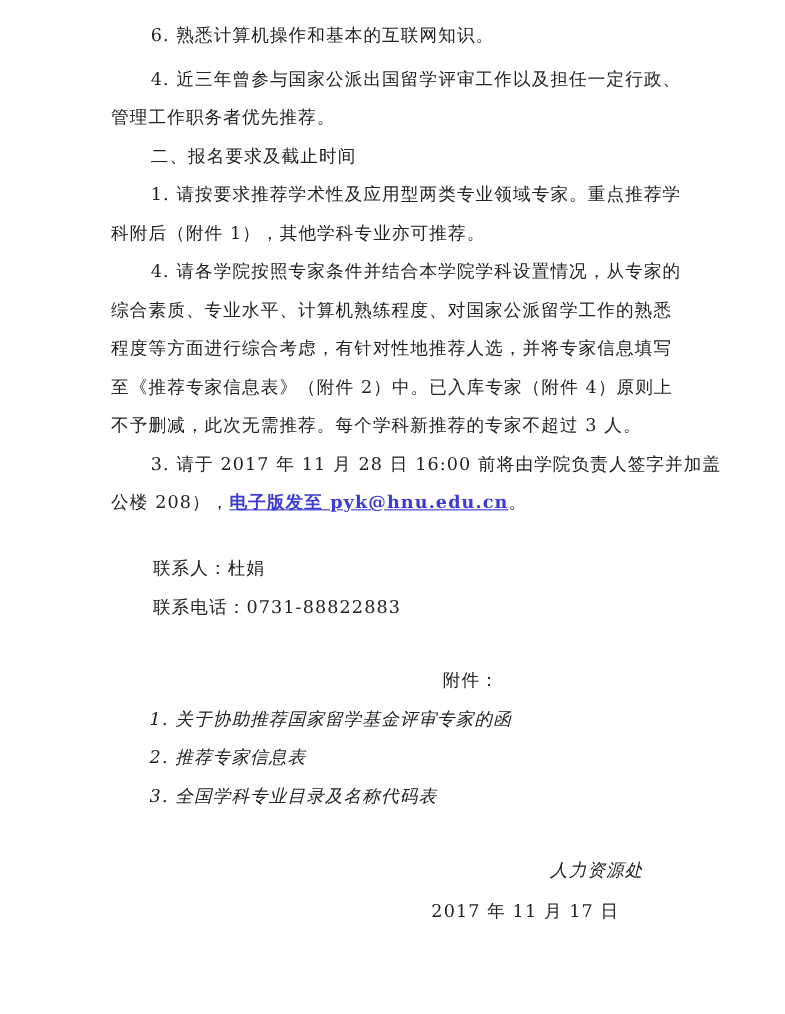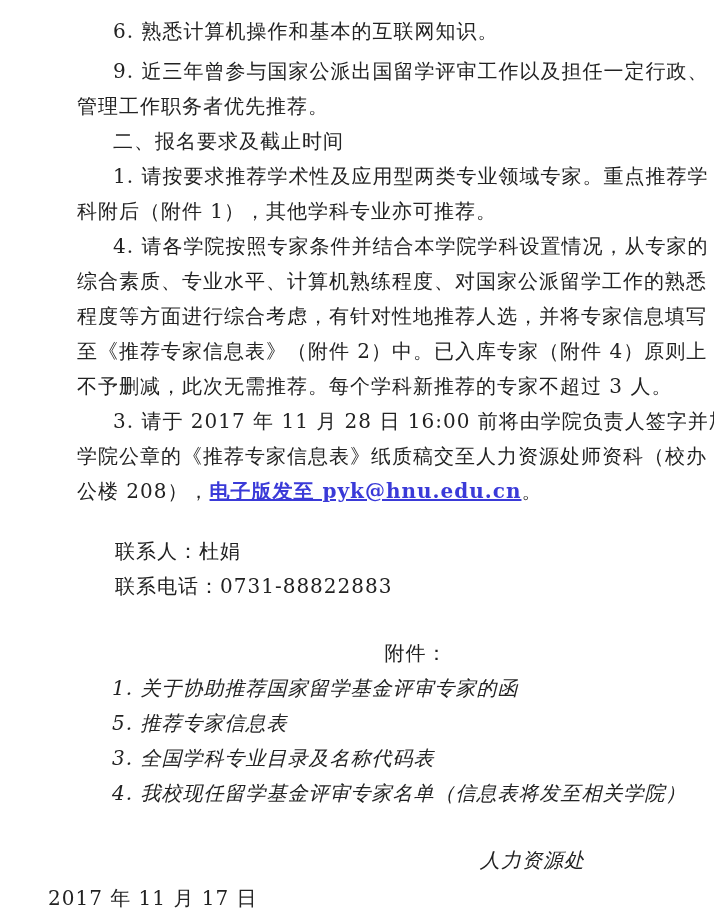--- a/index.html
+++ b/index.html
@@ -15,71 +15,70 @@
   .page {
     position: relative;
     width: 714px;
     height: 922px;
     background: var(--page-bg);
     overflow: hidden;
     font-family: "DejaVu Serif", "Liberation Serif", serif;
   }
   .doc {
     padding-top: 14px;
-    font-size: 20px;
+    font-size: 16px;
     color: var(--text-color);
+    margin-left: 24px;
   }
   .line {
     height: 35px;
     line-height: 35px;
     white-space: nowrap;
     letter-spacing: 1px;
   }
   
   .indent { margin-left: 77px; padding-left: 36px; }
   
   .flush  { margin-left: 77px; }
   
   .contact { margin-left: 115px; }
   
   .attach-label { margin-left: 118px; text-align: center; }
   .attach-item  { margin-left: 112px; font-style: italic; }
   
   .sig-org  { text-align: right; margin-right: 129px; font-style: italic; }
-  .sig-date { margin-right: 151px; padding-left: 48px; }
+  .sig-date { text-align: right; margin-right: 151px; padding-left: 48px; }
 
   .email-link {
     color: var(--link-color);
     text-decoration: underline;
     cursor: pointer;
     font-weight: bold;
   }
 </style>
 </head>
 <body>
 
 <div class="page">
   <div class="doc">
       <div class="line indent">6. 熟悉计算机操作和基本的互联网知识。</div>
-      <div class="line indent" style="margin-top: 5px;">9. 近三年曾参与国家公派出国留学评审工作以及担任一定行政、</div>
+      <div class="line indent" style="margin-top: 5px;">4. 近三年曾参与国家公派出国留学评审工作以及担任一定行政、</div>
       <div class="line flush">管理工作职务者优先推荐。</div>
       <div class="line indent">二、报名要求及截止时间</div>
       <div class="line indent">1. 请按要求推荐学术性及应用型两类专业领域专家。重点推荐学</div>
       <div class="line flush">科附后（附件 1），其他学科专业亦可推荐。</div>
       <div class="line indent">4. 请各学院按照专家条件并结合本学院学科设置情况，从专家的</div>
       <div class="line flush">综合素质、专业水平、计算机熟练程度、对国家公派留学工作的熟悉</div>
       <div class="line flush">程度等方面进行综合考虑，有针对性地推荐人选，并将专家信息填写</div>
       <div class="line flush">至《推荐专家信息表》（附件 2）中。已入库专家（附件 4）原则上</div>
       <div class="line flush">不予删减，此次无需推荐。每个学科新推荐的专家不超过 3 人。</div>
       <div class="line indent">3. 请于 2017 年 11 月 28 日 16:00 前将由学院负责人签字并加盖</div>
-      <div class="line flush">学院公章的《推荐专家信息表》纸质稿交至人力资源处师资科（校办</div>
       <div class="line flush"><span>公楼 208），</span><a class="email-link">电子版发至 pyk@hnu.edu.cn</a><span>。</span></div>
       <div class="line contact" style="margin-top: 25px;">联系人：杜娟</div>
       <div class="line contact">联系电话：0731-88822883</div>
       <div class="line attach-label" style="margin-top: 32px;">附件：</div>
       <div class="line attach-item">1. 关于协助推荐国家留学基金评审专家的函</div>
-      <div class="line attach-item">5. 推荐专家信息表</div>
+      <div class="line attach-item">2. 推荐专家信息表</div>
       <div class="line attach-item">3. 全国学科专业目录及名称代码表</div>
-      <div class="line attach-item">4. 我校现任留学基金评审专家名单（信息表将发至相关学院）</div>
       <div class="line sig-org" style="margin-top: 32px;">人力资源处</div>
       <div class="line sig-date" style="margin-top: 3px;">2017 年 11 月 17 日</div>
     </div>
 </div>
 
 </body></html>

